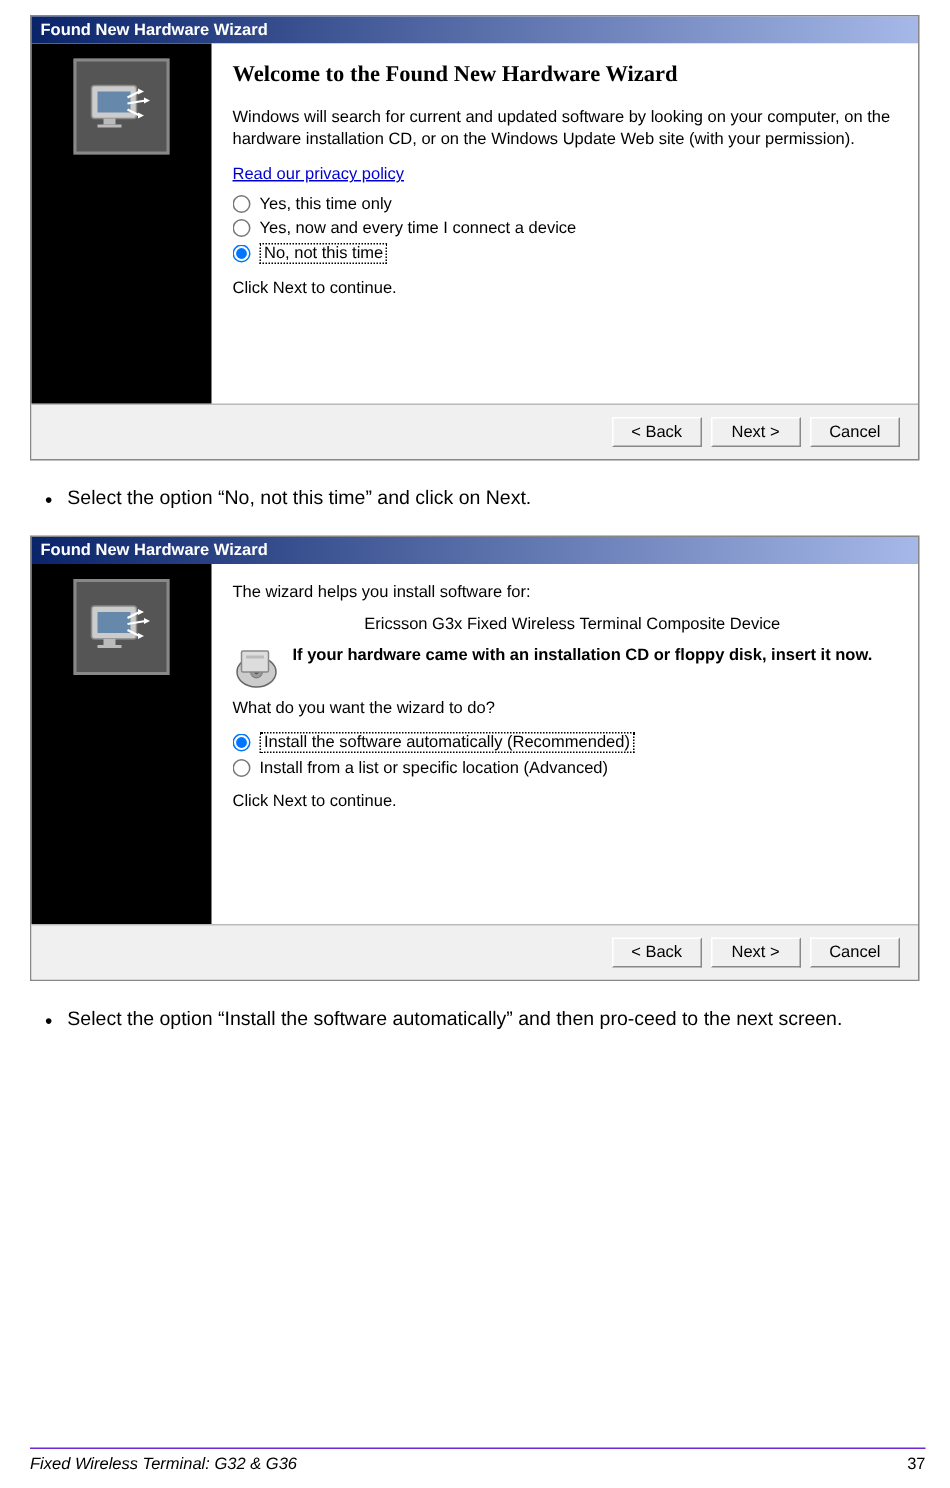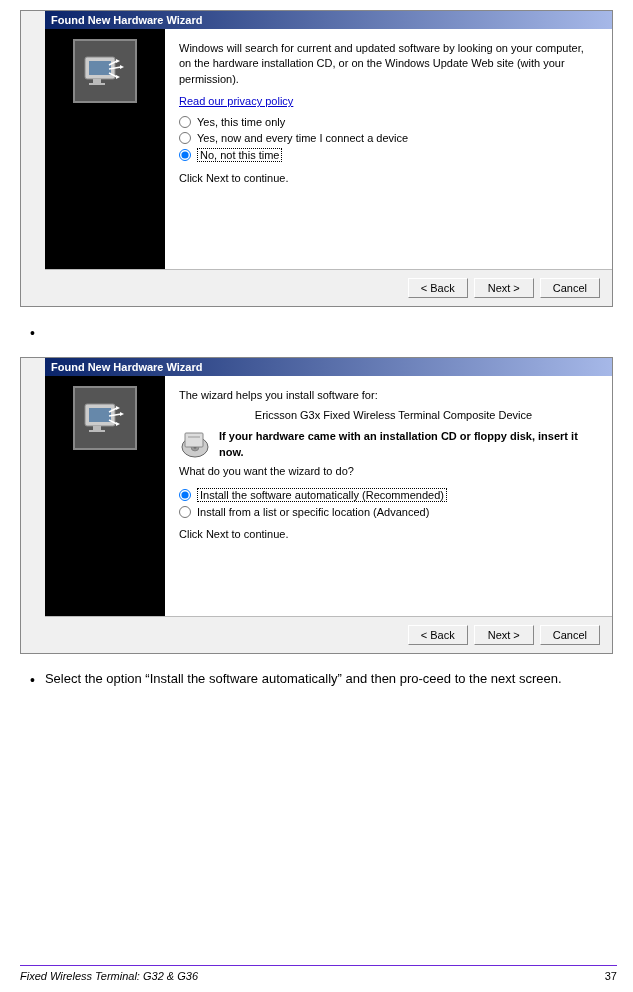--- a/index.html
+++ b/index.html
@@ -18,21 +18,20 @@
       background: #fff;
       padding: 10px 20px 30px 20px;
     }
 
     
     .wizard-dialog {
       border: 1px solid #888;
       background: #f0f0f0;
       margin-bottom: 16px;
       width: 100%;
-      padding-left: 24px;
     }
 
     .wizard-titlebar {
       background: linear-gradient(to right, #0a246a, #a6b8e8);
       color: #fff;
       font-size: 11px;
       font-weight: bold;
       padding: 3px 6px;
       font-family: 'Tahoma', sans-serif;
     }
@@ -232,20 +231,21 @@
             <line x1="28" y1="22" x2="40" y2="20" stroke="#fff" stroke-width="1.5"></line>
             <line x1="28" y1="26" x2="36" y2="30" stroke="#fff" stroke-width="1.5"></line>
             <polygon points="35,12 39,14 35,16" fill="#fff"></polygon>
             <polygon points="39,18 43,20 39,22" fill="#fff"></polygon>
             <polygon points="35,28 39,30 35,32" fill="#fff"></polygon>
           </svg>
         </div>
       </div>
 
       <div class="wizard-content">
+        <div class="wizard-title">Welcome to the Found New Hardware Wizard</div>
         <div class="wizard-text">Windows will search for current and updated software by looking on your computer, on the hardware installation CD, or on the Windows Update Web site (with your permission).</div>
         <div style="margin-bottom:8px;">
           <span class="wizard-link">Read our privacy policy</span>
         </div>
 
         <div class="wizard-radio-group">
           <div class="wizard-radio-item">
             <input type="radio" name="w1radio" style="">
             <span>Yes, this time only</span>
           </div>
@@ -265,20 +265,21 @@
 
     <div class="wizard-footer">
       <button class="wizard-button">&lt; Back</button>
       <button class="wizard-button">Next &gt;</button>
       <button class="wizard-button">Cancel</button>
     </div>
   </div>
 
   <div class="bullet-item">
     <span class="bullet-dot">•</span>
+    <span class="bullet-text">Select the option “No, not this time” and click on Next.</span>
   </div>
 
   <div class="wizard-dialog">
     <div class="wizard-titlebar">Found New Hardware Wizard</div>
     <div class="wizard-body">
 
       <div class="wizard-left-panel">
         <div class="wizard-icon-box">
           <svg viewBox="0 0 48 48">
             <rect x="4" y="10" width="30" height="22" rx="2" fill="#ccc" stroke="#888" stroke-width="1"></rect>

